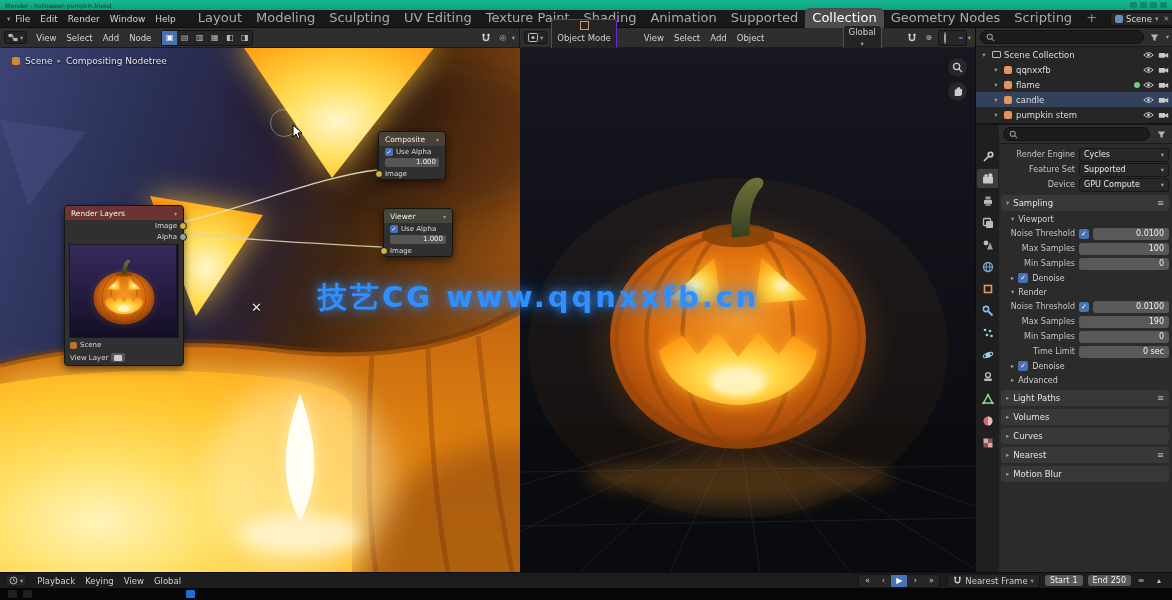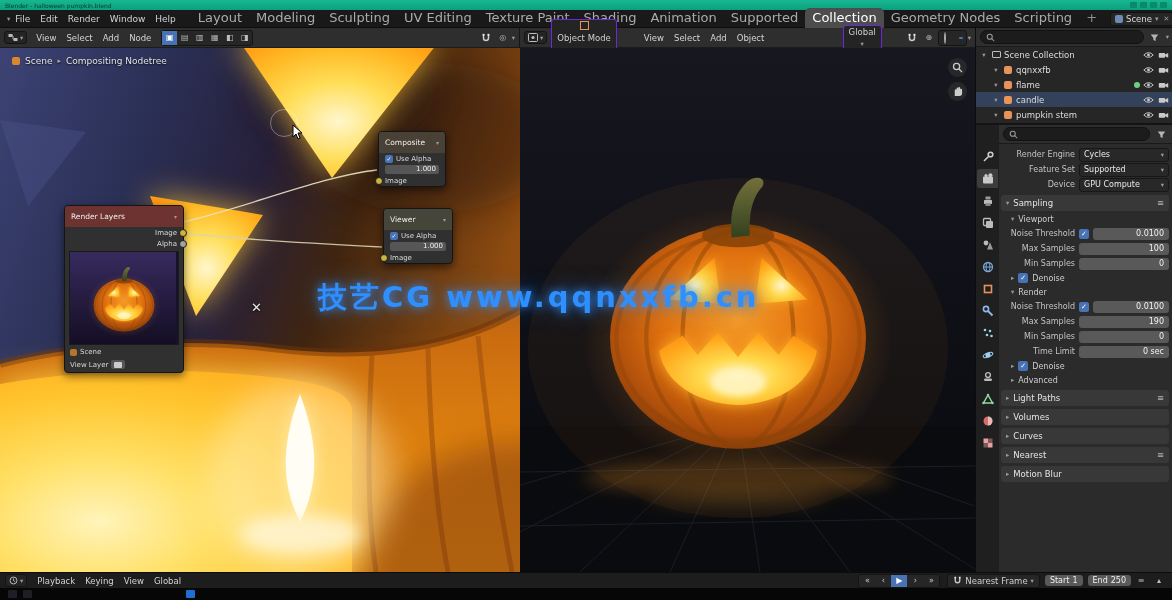--- a/index.html
+++ b/index.html
@@ -64,21 +64,21 @@
   .cb-svg{position:absolute;left:0;top:0;}
   .wires{position:absolute;left:0;top:0;pointer-events:none;}
   .breadcrumb{position:absolute;left:12px;top:8px;display:flex;align-items:center;gap:5px;font-size:9px;
               color:#e2e2e2;text-shadow:0 1px 2px rgba(0,0,0,.8);}
   .bc-dot{width:8px;height:8px;border-radius:2px;background:#d8882a;display:inline-block;}
   .bc-sep{color:#aaa;font-size:7px;}
 
   
   .node{position:absolute;background:#303030;border:1px solid #151515;border-radius:4px;
         box-shadow:0 3px 8px rgba(0,0,0,.55);font-size:7px;color:#d8d8d8;}
-  .node-head{height:21px;line-height:13px;padding:0 6px;border-radius:3px 3px 0 0;font-size:7.5px;color:#eee;
+  .node-head{height:14px;line-height:13px;padding:0 6px;border-radius:3px 3px 0 0;font-size:7.5px;color:#eee;
              display:flex;align-items:center;justify-content:space-between;}
   .node-head .car{font-size:6px;}
   .rl-head{background:#6d3330;}
   .cmp-head{background:#4a4136;}
   .vw-head{background:#45453a;}
   .node-row{height:11px;display:flex;align-items:center;gap:3px;padding:0 6px;position:relative;}
   .node-row.out{justify-content:flex-end;}
   .sock{position:absolute;width:6px;height:6px;border-radius:50%;background:#cdb43c;border:1px solid #1c1c1c;top:2px;}
   .sock.r{right:-4px;} .sock.l{left:-4px;} .sock.gray{background:#a1a1a1;}
   .node-preview{margin:2px 4px;border:1px solid #1a1a1a;background:#17112b;line-height:0;}

